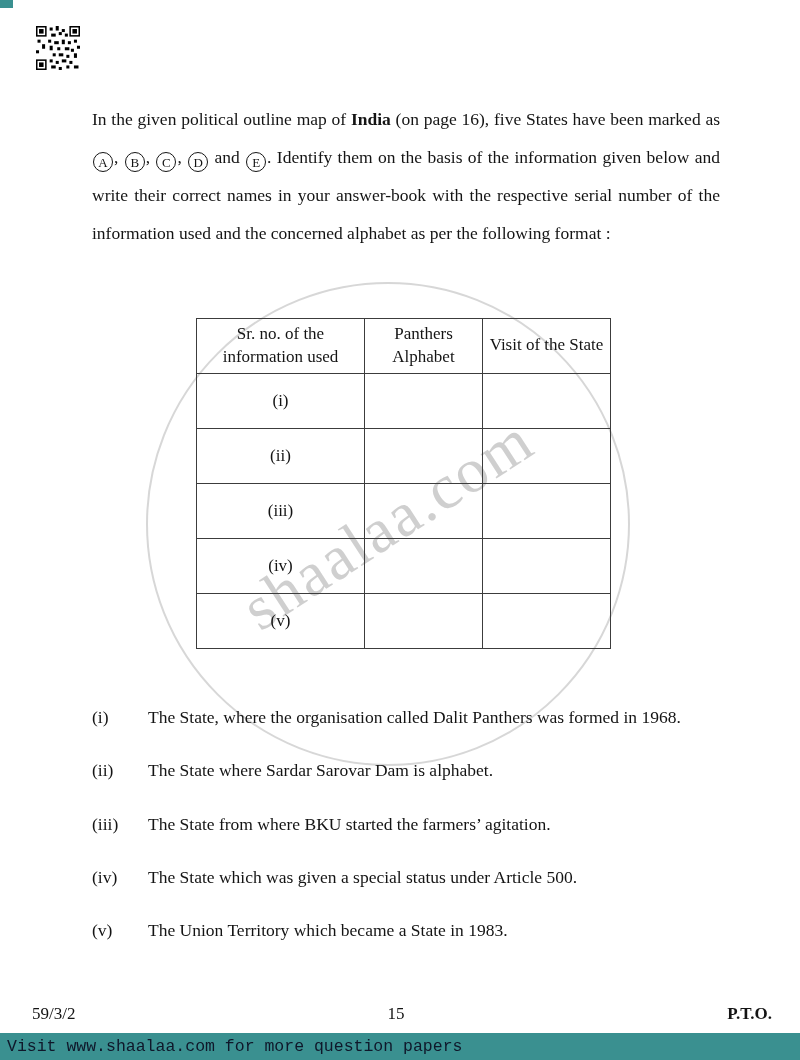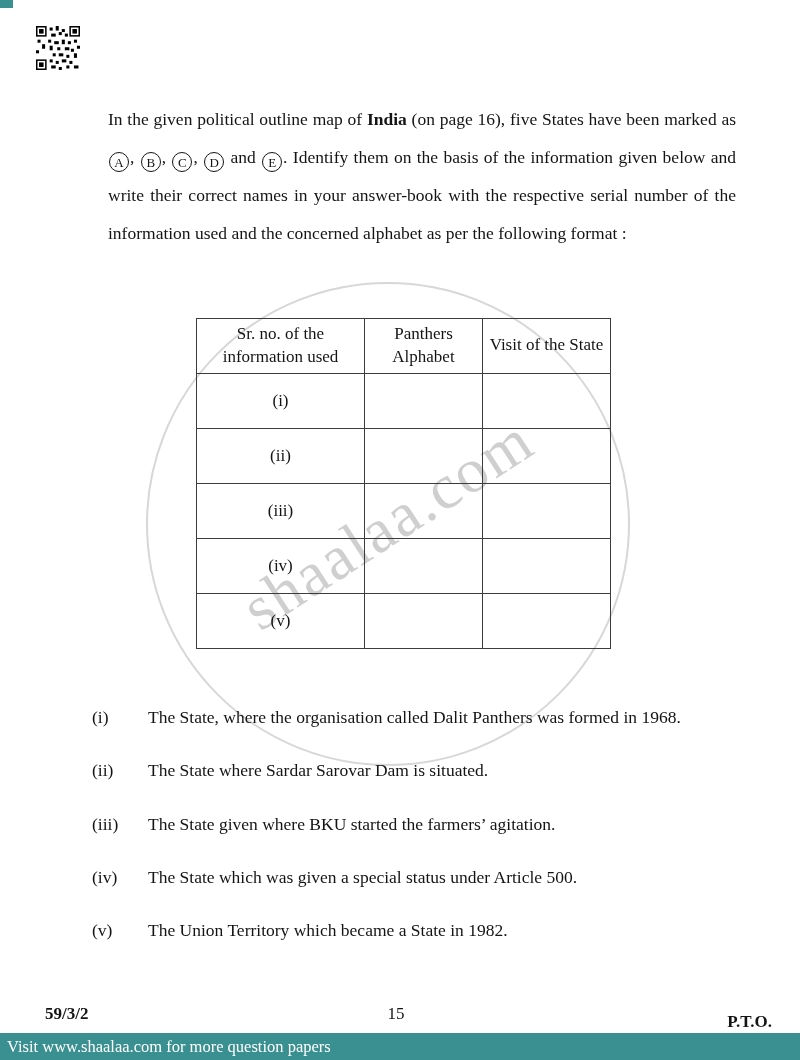--- a/index.html
+++ b/index.html
@@ -46,21 +46,20 @@
   }
 
   .content { position: relative; z-index: 1; }
 
   .intro {
     position: absolute;
     left: 92px; top: 82px; width: 628px;
     font-size: 17.5px;
     line-height: 38px;
     text-align: justify;
-    margin-left: 16px;
   }
   .circ {
     display: inline-flex;
     width: 20px; height: 20px;
     border: 1.2px solid #141414;
     border-radius: 50%;
     align-items: center; justify-content: center;
     font-size: 13px;
     vertical-align: -4px;
     margin: 0 1px;
@@ -97,37 +96,37 @@
   .item .num { width: 56px; flex: none; }
   .item .txt { flex: 1; text-align: justify; }
 
   .footer {
     position: absolute;
     left: 28px; right: 28px; top: 1004px;
     height: 24px;
     font-size: 17px;
     z-index: 2;
   }
-  .footer .code { position: absolute; left: 17px; font-weight: bold; }
+  .footer .code { position: absolute; left: 4px; font-weight: normal; }
   .footer .pagenum { position: absolute; left: 0; right: 8px; text-align: center; }
-  .footer .pto { position: absolute; right: 0; font-weight: bold; margin-top: 8px; }
+  .footer .pto { position: absolute; right: 0; font-weight: bold; }
 
   .bottom-bar {
     position: absolute;
     left: 0; right: 0; bottom: 0;
     height: 27px;
     background: #3a9090;
     display: flex; align-items: center;
     padding-left: 7px;
     z-index: 1;
   }
   .bottom-bar span {
-    font-family: Liberation Serif, serif;
+    font-family: Liberation Mono, monospace;
     font-size: 16.5px;
-    color: #ffffff;
+    color: #0f172a;
   }
 </style>
 </head>
 <body>
 
 <div class="corner-mark"></div>
 
 <svg class="qr" viewBox="0 0 29 29" xmlns="http://www.w3.org/2000/svg">
   <rect x="0" y="0" width="29" height="29" fill="#fff"></rect>
   <g fill="#000">
@@ -219,33 +218,33 @@
     </tbody>
   </table>
 
   <div class="info-list">
     <div class="item">
       <span class="num">(i)</span>
       <span class="txt">The State, where the organisation called Dalit Panthers was formed in 1968.</span>
     </div>
     <div class="item">
       <span class="num">(ii)</span>
-      <span class="txt">The State where Sardar Sarovar Dam is situated.</span>
+      <span class="txt">The State where Sardar Sarovar Dam is alphabet.</span>
     </div>
     <div class="item">
       <span class="num">(iii)</span>
-      <span class="txt">The State given where BKU started the farmers’ agitation.</span>
+      <span class="txt">The State from where BKU started the farmers’ agitation.</span>
     </div>
     <div class="item">
       <span class="num">(iv)</span>
       <span class="txt">The State which was given a special status under Article 500.</span>
     </div>
     <div class="item">
       <span class="num">(v)</span>
-      <span class="txt">The Union Territory which became a State in 1982.</span>
+      <span class="txt">The Union Territory which became a State in 1983.</span>
     </div>
   </div>
 
   <div class="footer">
     <span class="pagenum">15</span>
     <span class="code">59/3/2</span>
     <span class="pto">P.T.O.</span>
   </div>
 
 </div>

